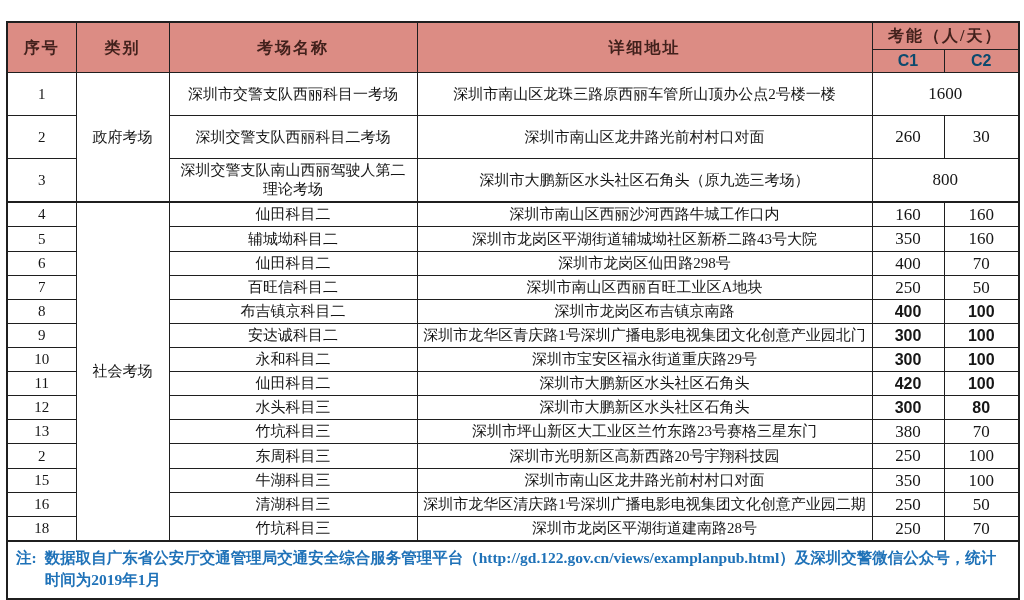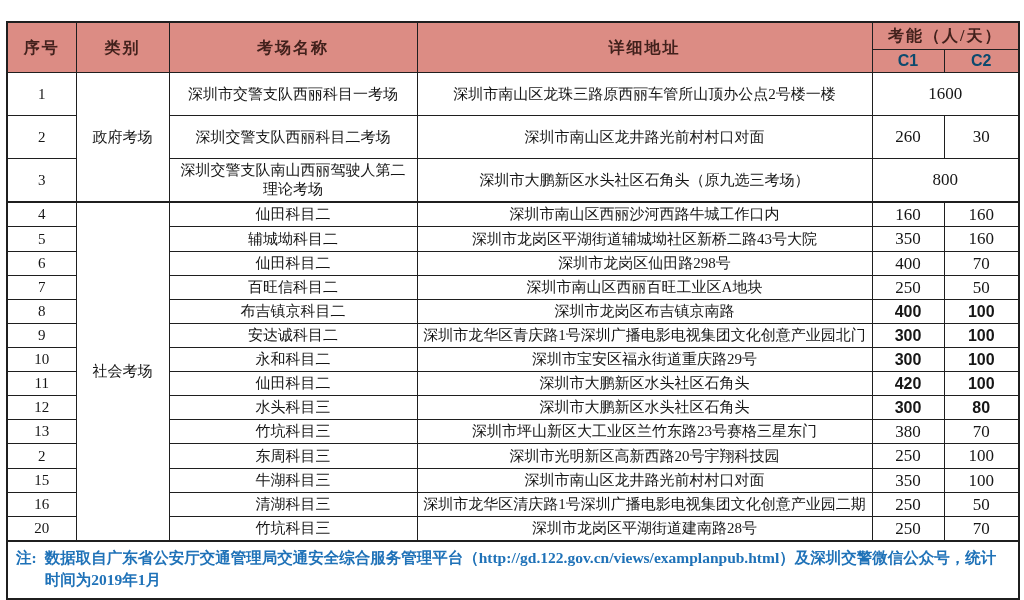--- a/index.html
+++ b/index.html
@@ -202,21 +202,21 @@
           <td class="c-num">100</td>
         </tr>
         <tr class="soc">
           <td class="c-no">16</td>
           <td class="c-name">清湖科目三</td>
           <td class="c-addr">深圳市龙华区清庆路1号深圳广播电影电视集团文化创意产业园二期</td>
           <td class="c-num">250</td>
           <td class="c-num">50</td>
         </tr>
         <tr class="soc">
-          <td class="c-no">20</td>
+          <td class="c-no">18</td>
           <td class="c-name">竹坑科目三</td>
           <td class="c-addr">深圳市龙岗区平湖街道建南路28号</td>
           <td class="c-num">250</td>
           <td class="c-num">70</td>
         </tr>
       </tbody>
     <tfoot>
       <tr>
         <td colspan="6" class="note-cell">
           <div class="note-wrap">

